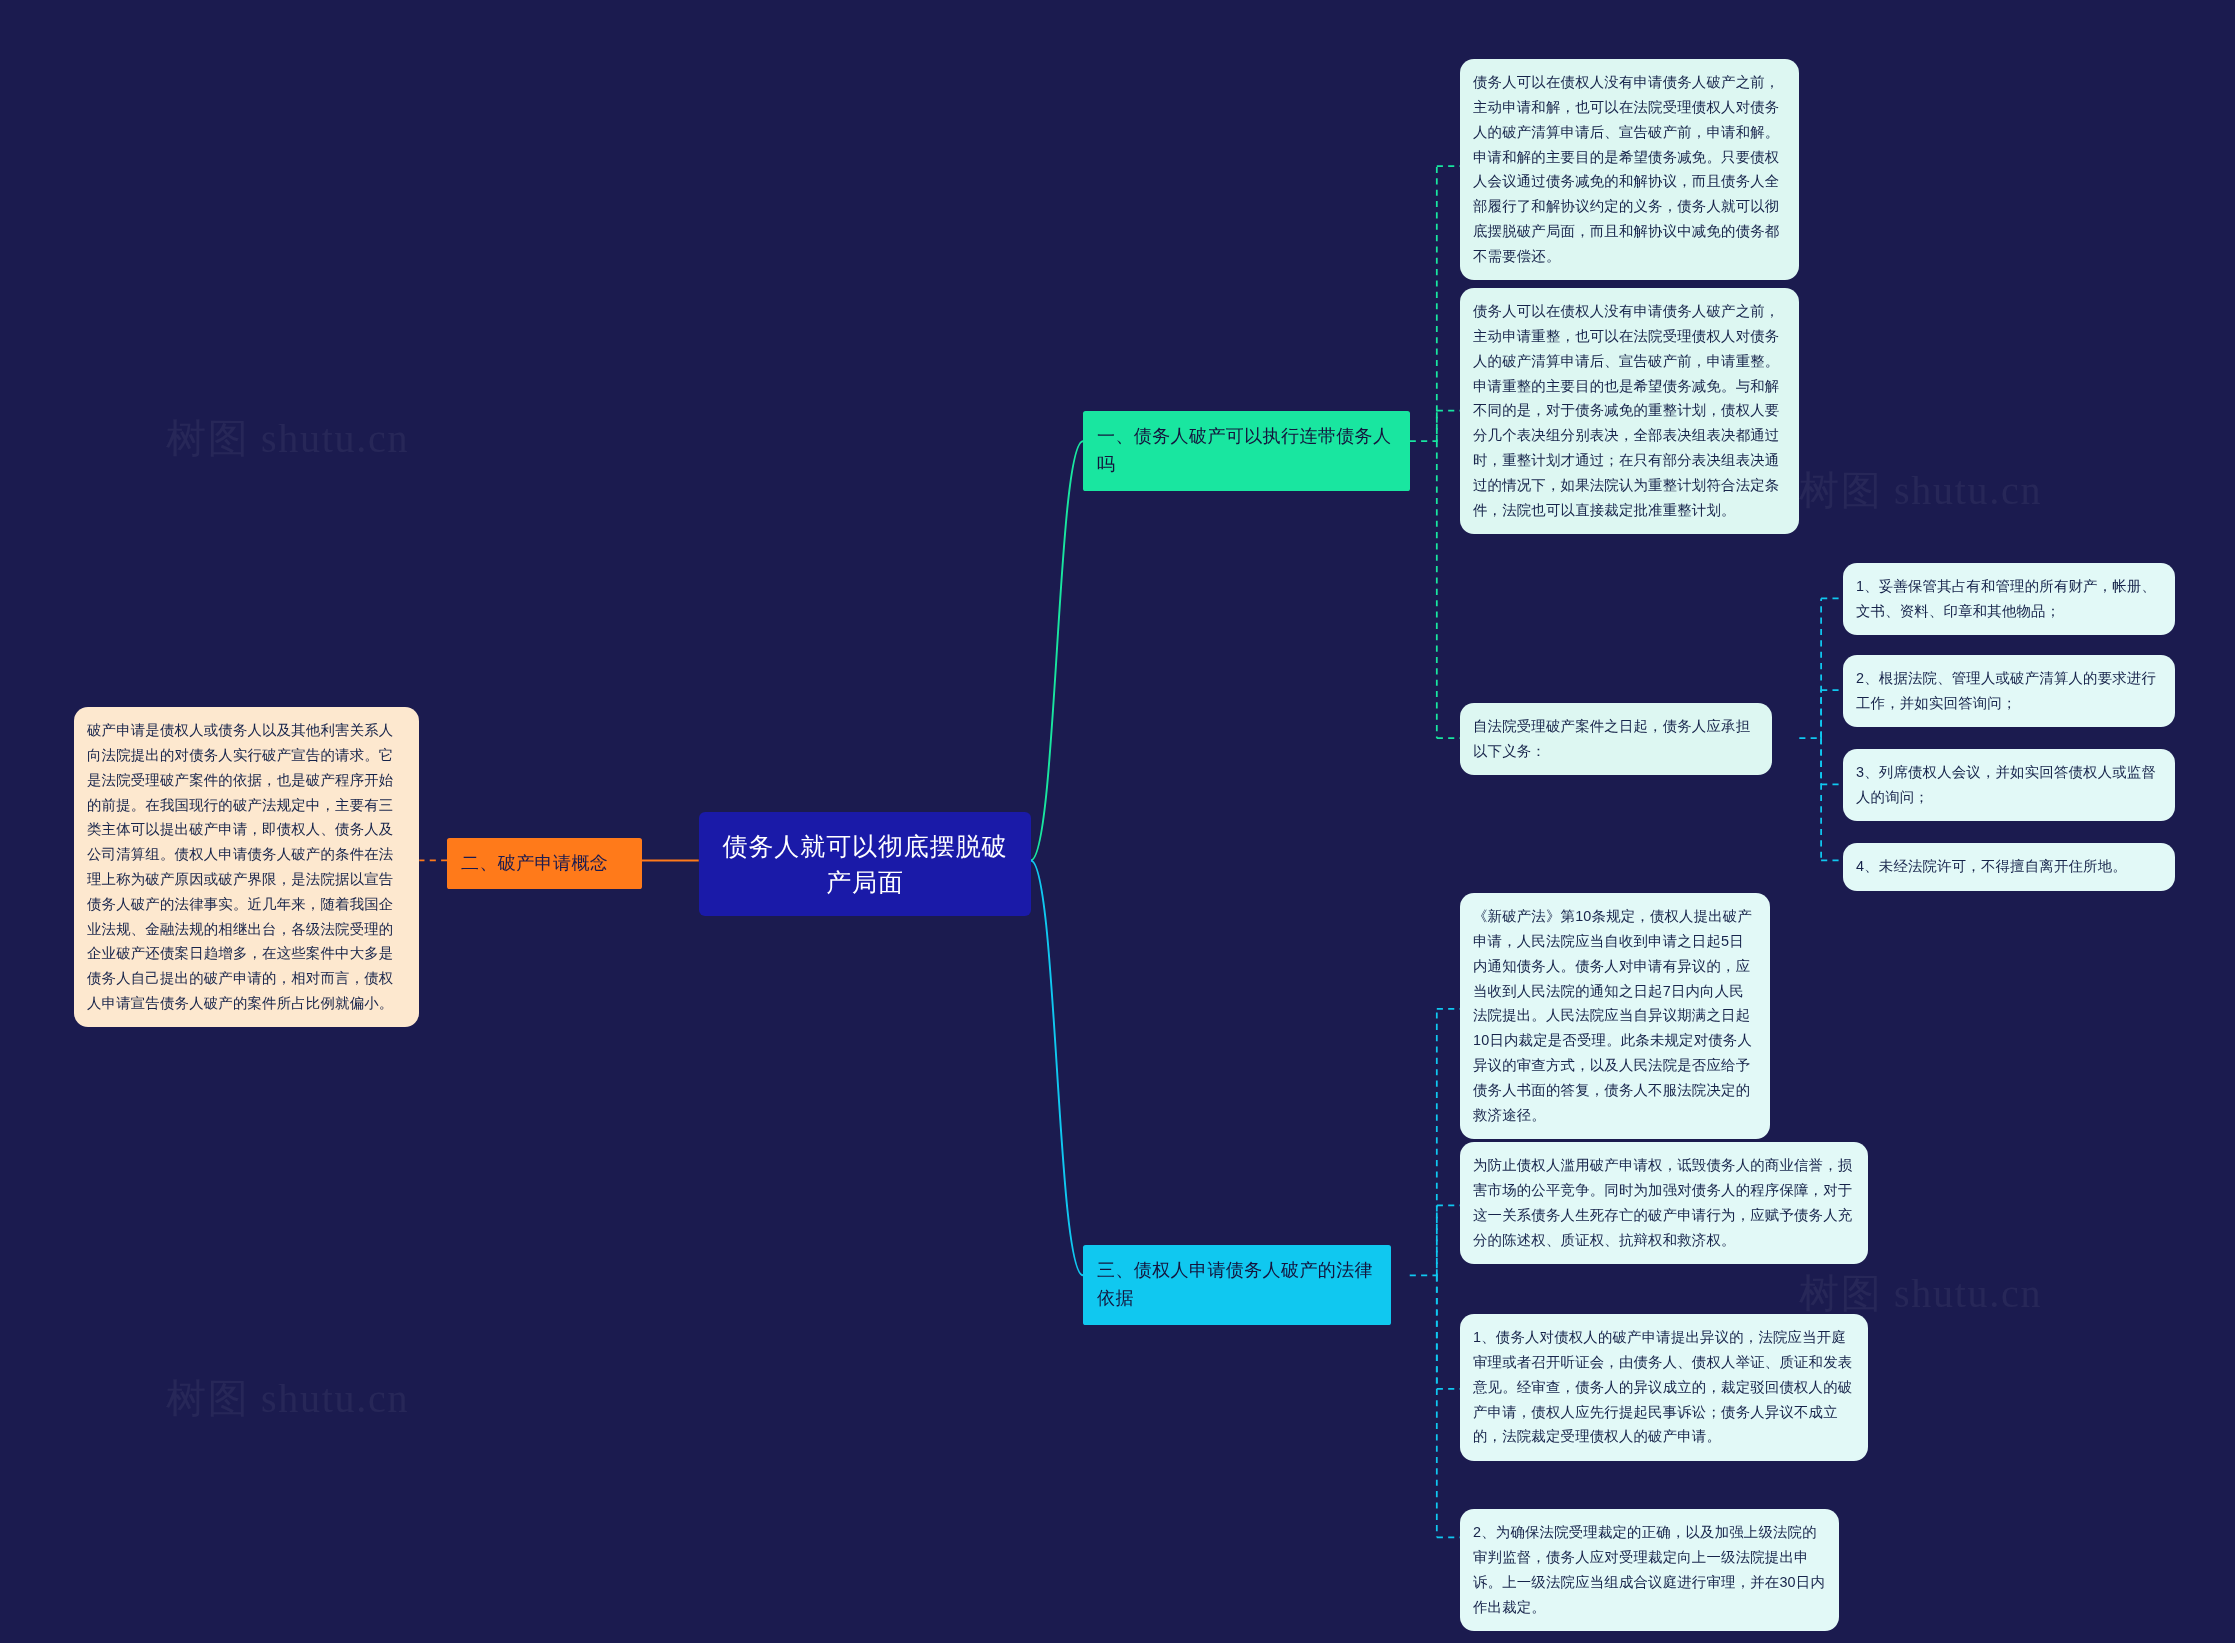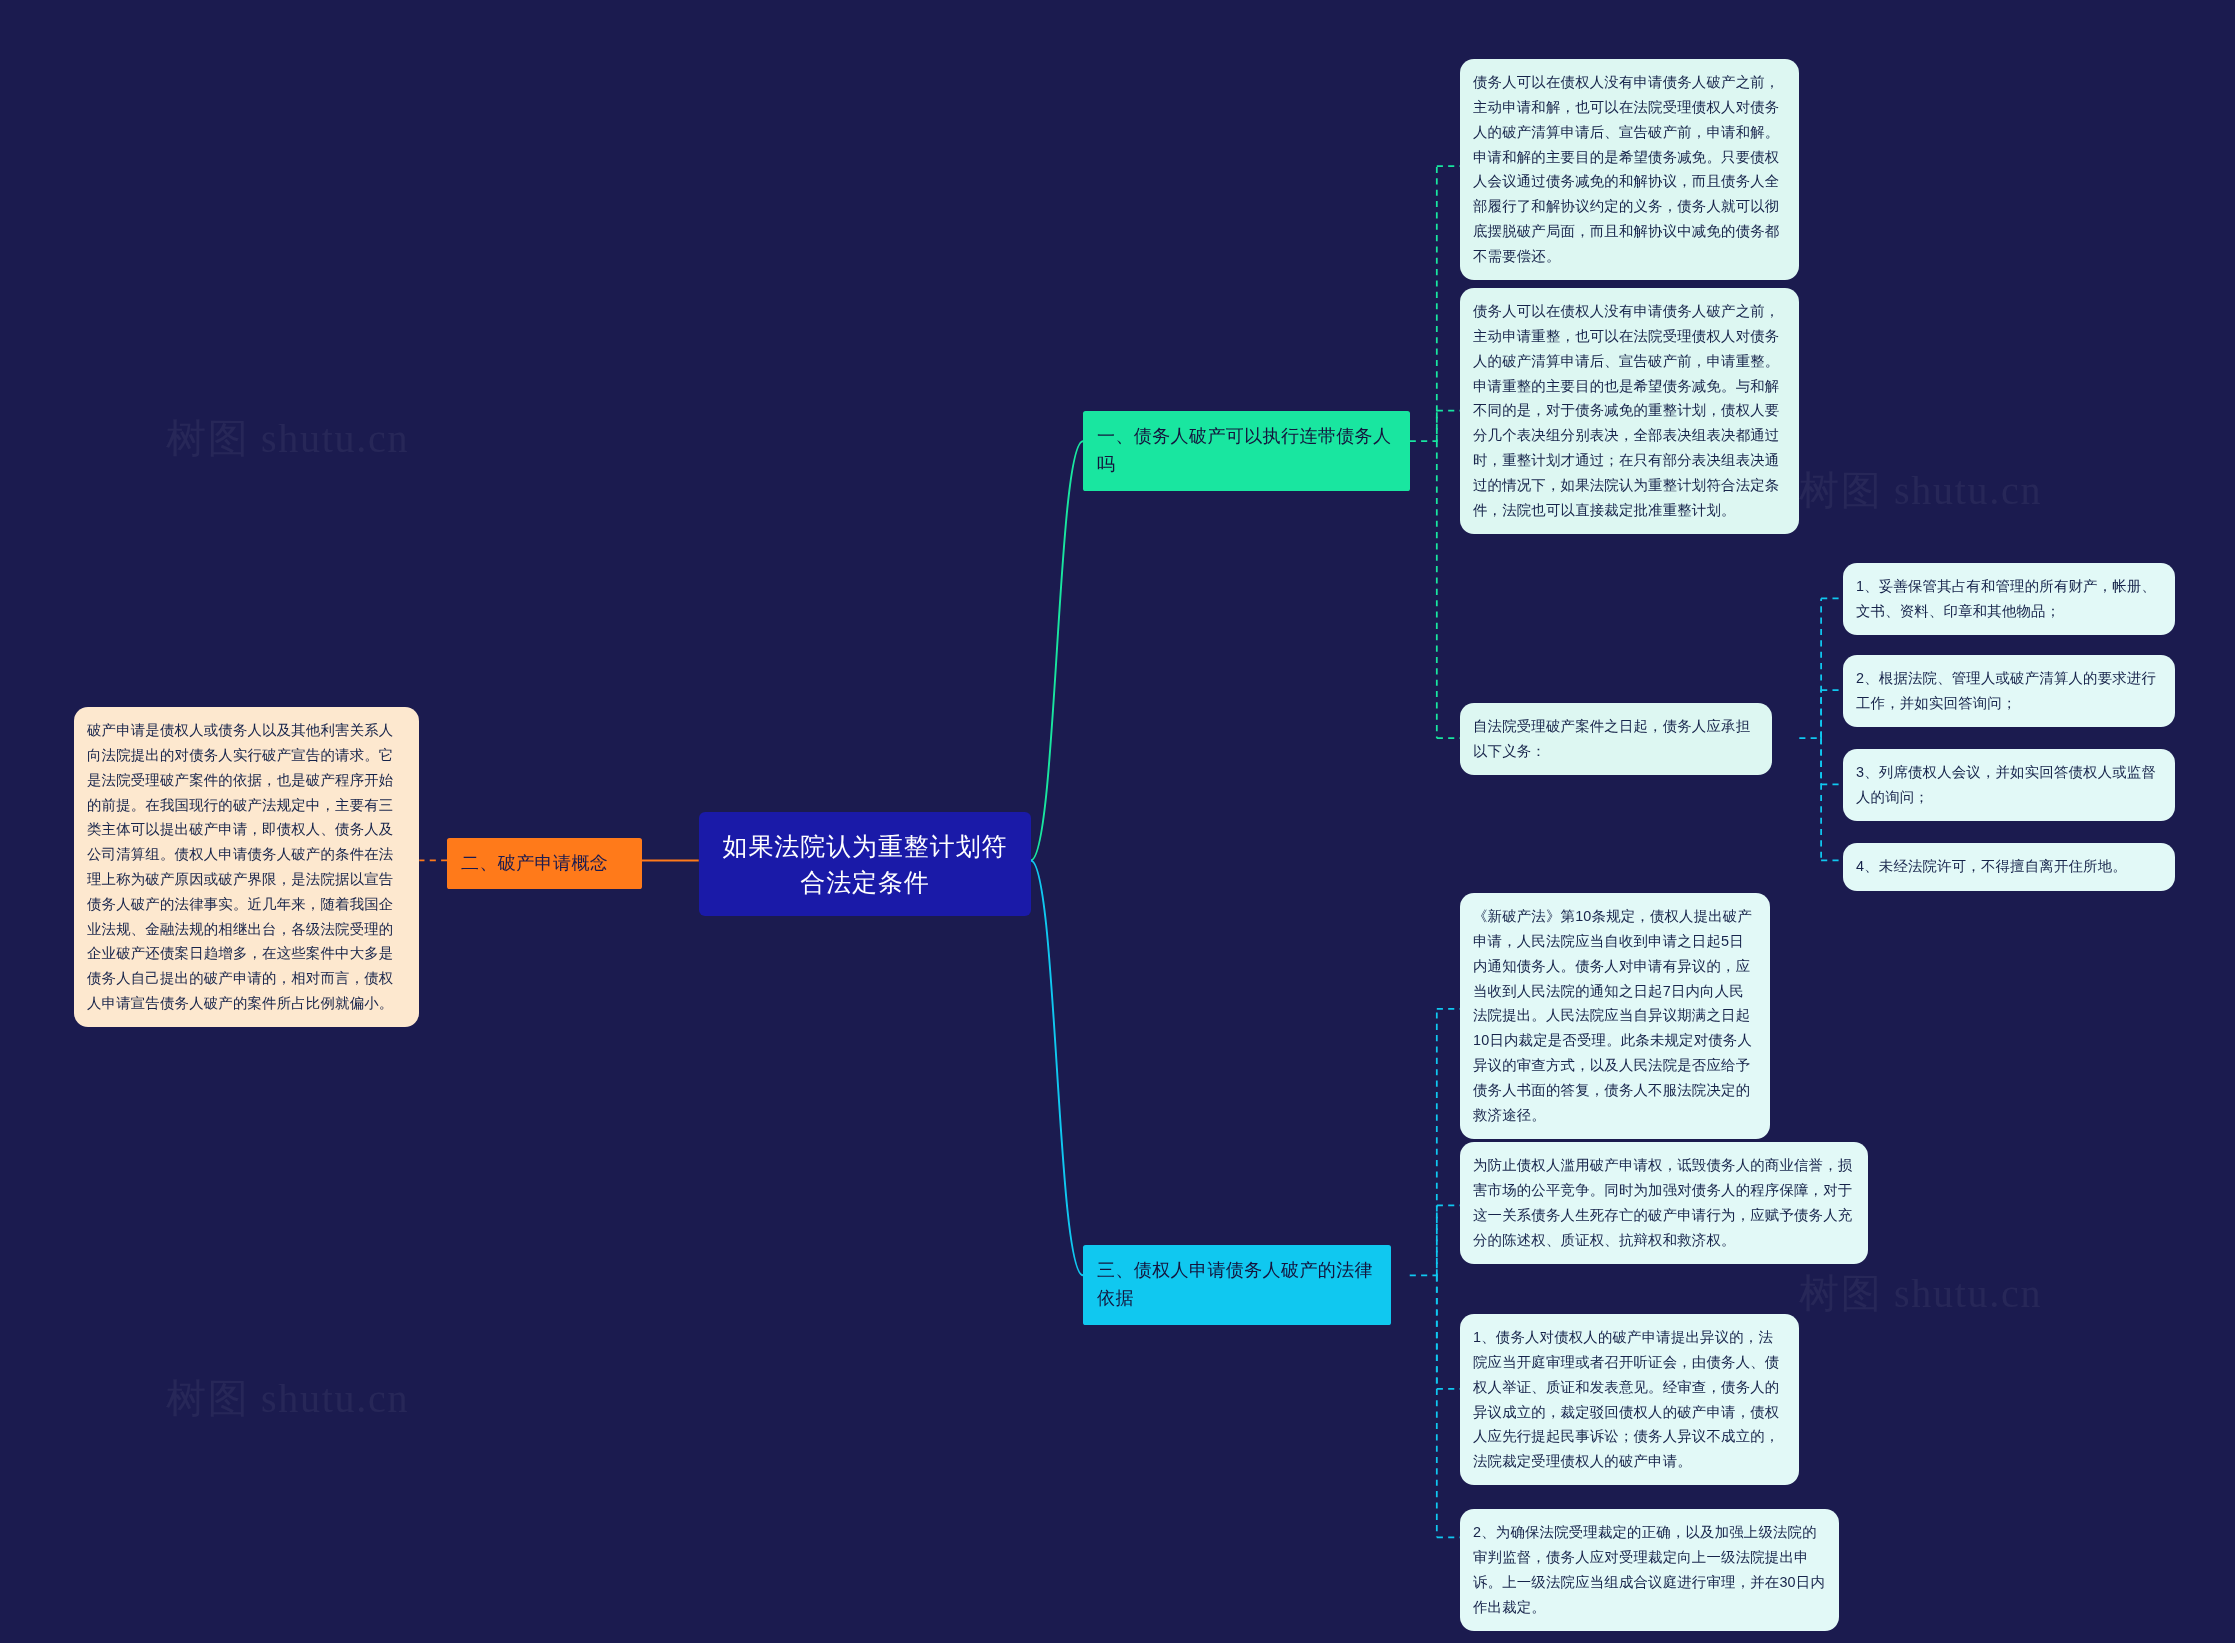--- a/index.html
+++ b/index.html
@@ -127,36 +127,36 @@
   <path class="dash" stroke="#10c8f0" d="M1614 1460 L 1645 1460 L 1645 1155"></path>
   <path class="dash" stroke="#10c8f0" d="M1645 1460 L 1645 1380"></path>
   <path class="dash" stroke="#10c8f0" d="M1645 1460 L 1645 1590"></path>
   <path class="dash" stroke="#10c8f0" d="M1645 1460 L 1645 1760"></path>
   <path class="dash" stroke="#10c8f0" d="M1645 1155 L 1672 1155"></path>
   <path class="dash" stroke="#10c8f0" d="M1645 1380 L 1672 1380"></path>
   <path class="dash" stroke="#10c8f0" d="M1645 1590 L 1672 1590"></path>
   <path class="dash" stroke="#10c8f0" d="M1645 1760 L 1672 1760"></path>
 </svg>
 
-<div class="node root" style="left:699px; top:812px; width:332px;">如果法院认为重整计划符合法定条件</div>
+<div class="node root" style="left:699px; top:812px; width:332px;">债务人就可以彻底摆脱破产局面</div>
 
 <div class="node branch b-green" style="left:1083px; top:411px; width:327px;">一、债务人破产可以执行连带债务人吗</div>
 
 <div class="node branch b-orange" style="left:447px; top:838px; width:195px;">二、破产申请概念</div>
 
 <div class="node branch b-cyan" style="left:1083px; top:1245px; width:308px;">三、债权人申请债务人破产的法律依据</div>
 
 <div class="node leaf cream" style="left:74px; top:707px; width:345px;">破产申请是债权人或债务人以及其他利害关系人向法院提出的对债务人实行破产宣告的请求。它是法院受理破产案件的依据，也是破产程序开始的前提。在我国现行的破产法规定中，主要有三类主体可以提出破产申请，即债权人、债务人及公司清算组。债权人申请债务人破产的条件在法理上称为破产原因或破产界限，是法院据以宣告债务人破产的法律事实。近几年来，随着我国企业法规、金融法规的相继出台，各级法院受理的企业破产还债案日趋增多，在这些案件中大多是债务人自己提出的破产申请的，相对而言，债权人申请宣告债务人破产的案件所占比例就偏小。</div>
 
 <div class="node leaf mint" style="left:1460px; top:59px; width:339px;">债务人可以在债权人没有申请债务人破产之前，主动申请和解，也可以在法院受理债权人对债务人的破产清算申请后、宣告破产前，申请和解。申请和解的主要目的是希望债务减免。只要债权人会议通过债务减免的和解协议，而且债务人全部履行了和解协议约定的义务，债务人就可以彻底摆脱破产局面，而且和解协议中减免的债务都不需要偿还。</div>
 <div class="node leaf mint" style="left:1460px; top:288px; width:339px;">债务人可以在债权人没有申请债务人破产之前，主动申请重整，也可以在法院受理债权人对债务人的破产清算申请后、宣告破产前，申请重整。申请重整的主要目的也是希望债务减免。与和解不同的是，对于债务减免的重整计划，债权人要分几个表决组分别表决，全部表决组表决都通过时，重整计划才通过；在只有部分表决组表决通过的情况下，如果法院认为重整计划符合法定条件，法院也可以直接裁定批准重整计划。</div>
 <div class="node leaf mint" style="left:1460px; top:703px; width:312px;">自法院受理破产案件之日起，债务人应承担以下义务：</div>
 
 <div class="node leaf pale" style="left:1843px; top:563px; width:332px;">1、妥善保管其占有和管理的所有财产，帐册、文书、资料、印章和其他物品；</div>
 <div class="node leaf pale" style="left:1843px; top:655px; width:332px;">2、根据法院、管理人或破产清算人的要求进行工作，并如实回答询问；</div>
 <div class="node leaf pale" style="left:1843px; top:749px; width:332px;">3、列席债权人会议，并如实回答债权人或监督人的询问；</div>
 <div class="node leaf pale" style="left:1843px; top:843px; width:332px;">4、未经法院许可，不得擅自离开住所地。</div>
 
 <div class="node leaf pale" style="left:1460px; top:893px; width:310px;">《新破产法》第10条规定，债权人提出破产申请，人民法院应当自收到申请之日起5日内通知债务人。债务人对申请有异议的，应当收到人民法院的通知之日起7日内向人民法院提出。人民法院应当自异议期满之日起10日内裁定是否受理。此条未规定对债务人异议的审查方式，以及人民法院是否应给予债务人书面的答复，债务人不服法院决定的救济途径。</div>
 <div class="node leaf pale" style="left:1460px; top:1142px; width:408px;">为防止债权人滥用破产申请权，诋毁债务人的商业信誉，损害市场的公平竞争。同时为加强对债务人的程序保障，对于这一关系债务人生死存亡的破产申请行为，应赋予债务人充分的陈述权、质证权、抗辩权和救济权。</div>
-<div class="node leaf pale" style="left:1460px; top:1314px; width:339px;">1、债务人对债权人的破产申请提出异议的，法院应当开庭审理或者召开听证会，由债务人、债权人举证、质证和发表意见。经审查，债务人的异议成立的，裁定驳回债权人的破产申请，债权人应先行提起民事诉讼；债务人异议不成立的，法院裁定受理债权人的破产申请。</div>
+<div class="node leaf pale" style="left:1460px; top:1314px; width:408px;">1、债务人对债权人的破产申请提出异议的，法院应当开庭审理或者召开听证会，由债务人、债权人举证、质证和发表意见。经审查，债务人的异议成立的，裁定驳回债权人的破产申请，债权人应先行提起民事诉讼；债务人异议不成立的，法院裁定受理债权人的破产申请。</div>
 <div class="node leaf pale" style="left:1460px; top:1509px; width:379px;">2、为确保法院受理裁定的正确，以及加强上级法院的审判监督，债务人应对受理裁定向上一级法院提出申诉。上一级法院应当组成合议庭进行审理，并在30日内作出裁定。</div>
 
 
 </body></html>

